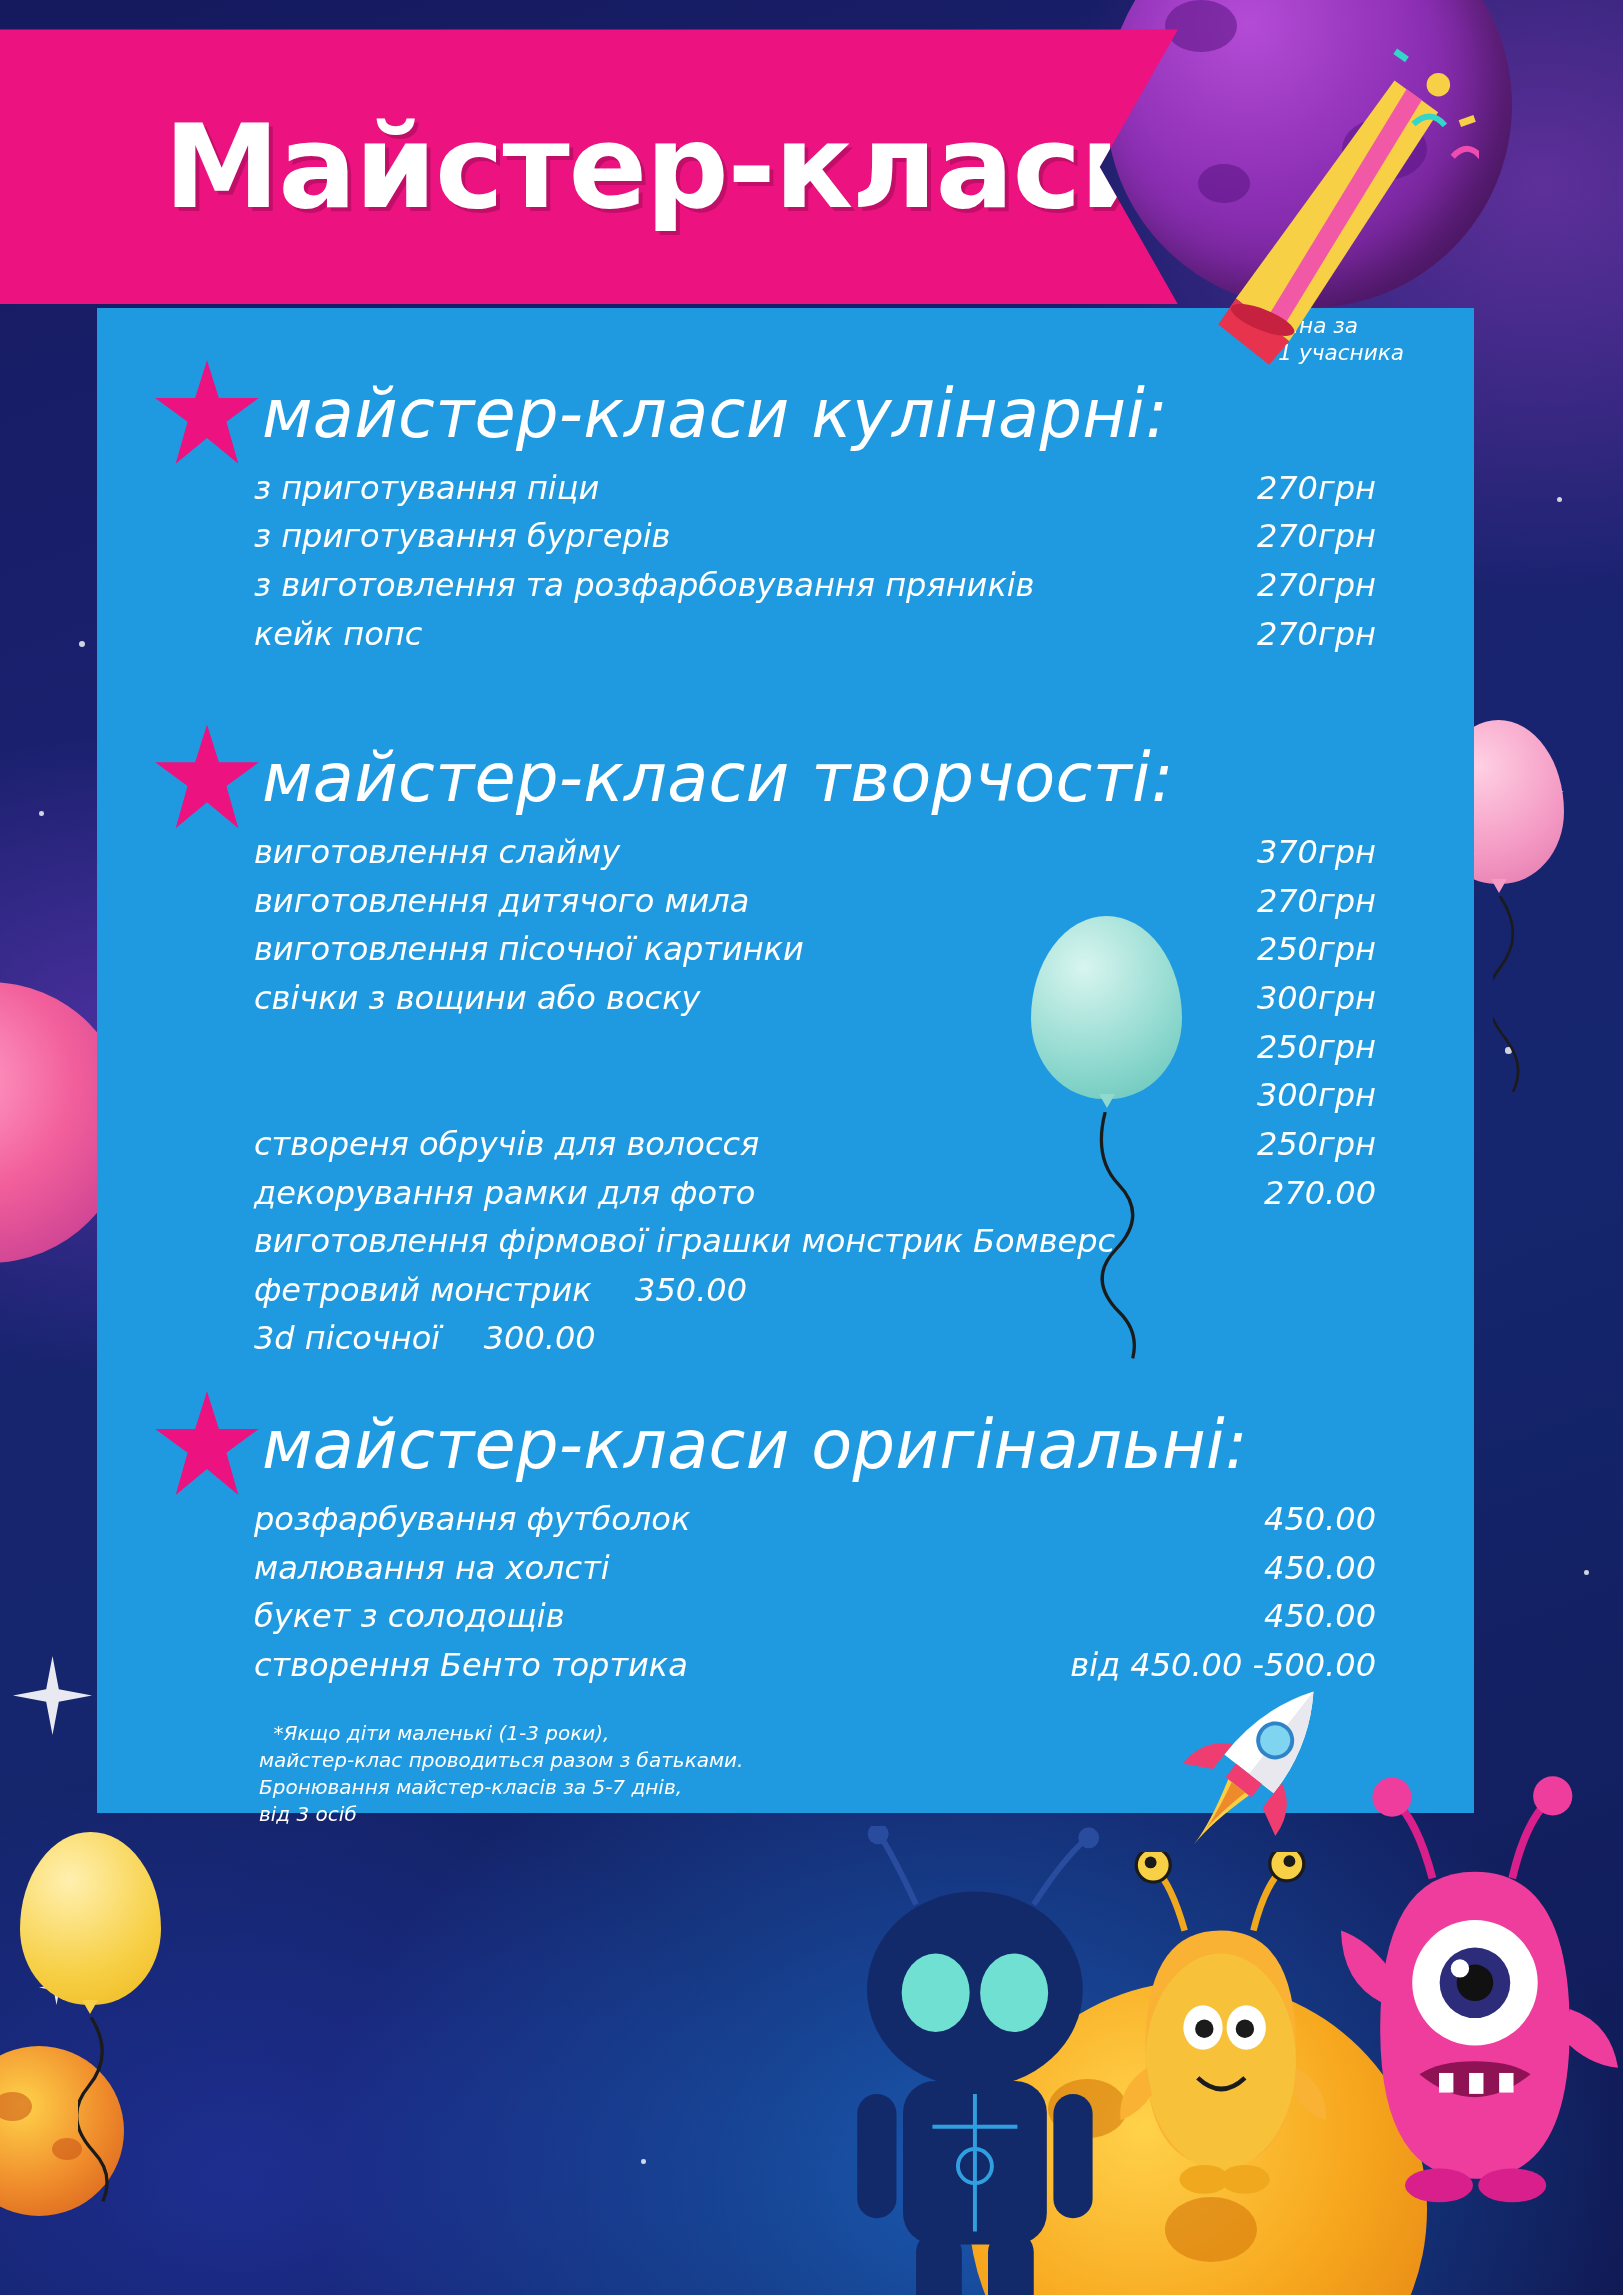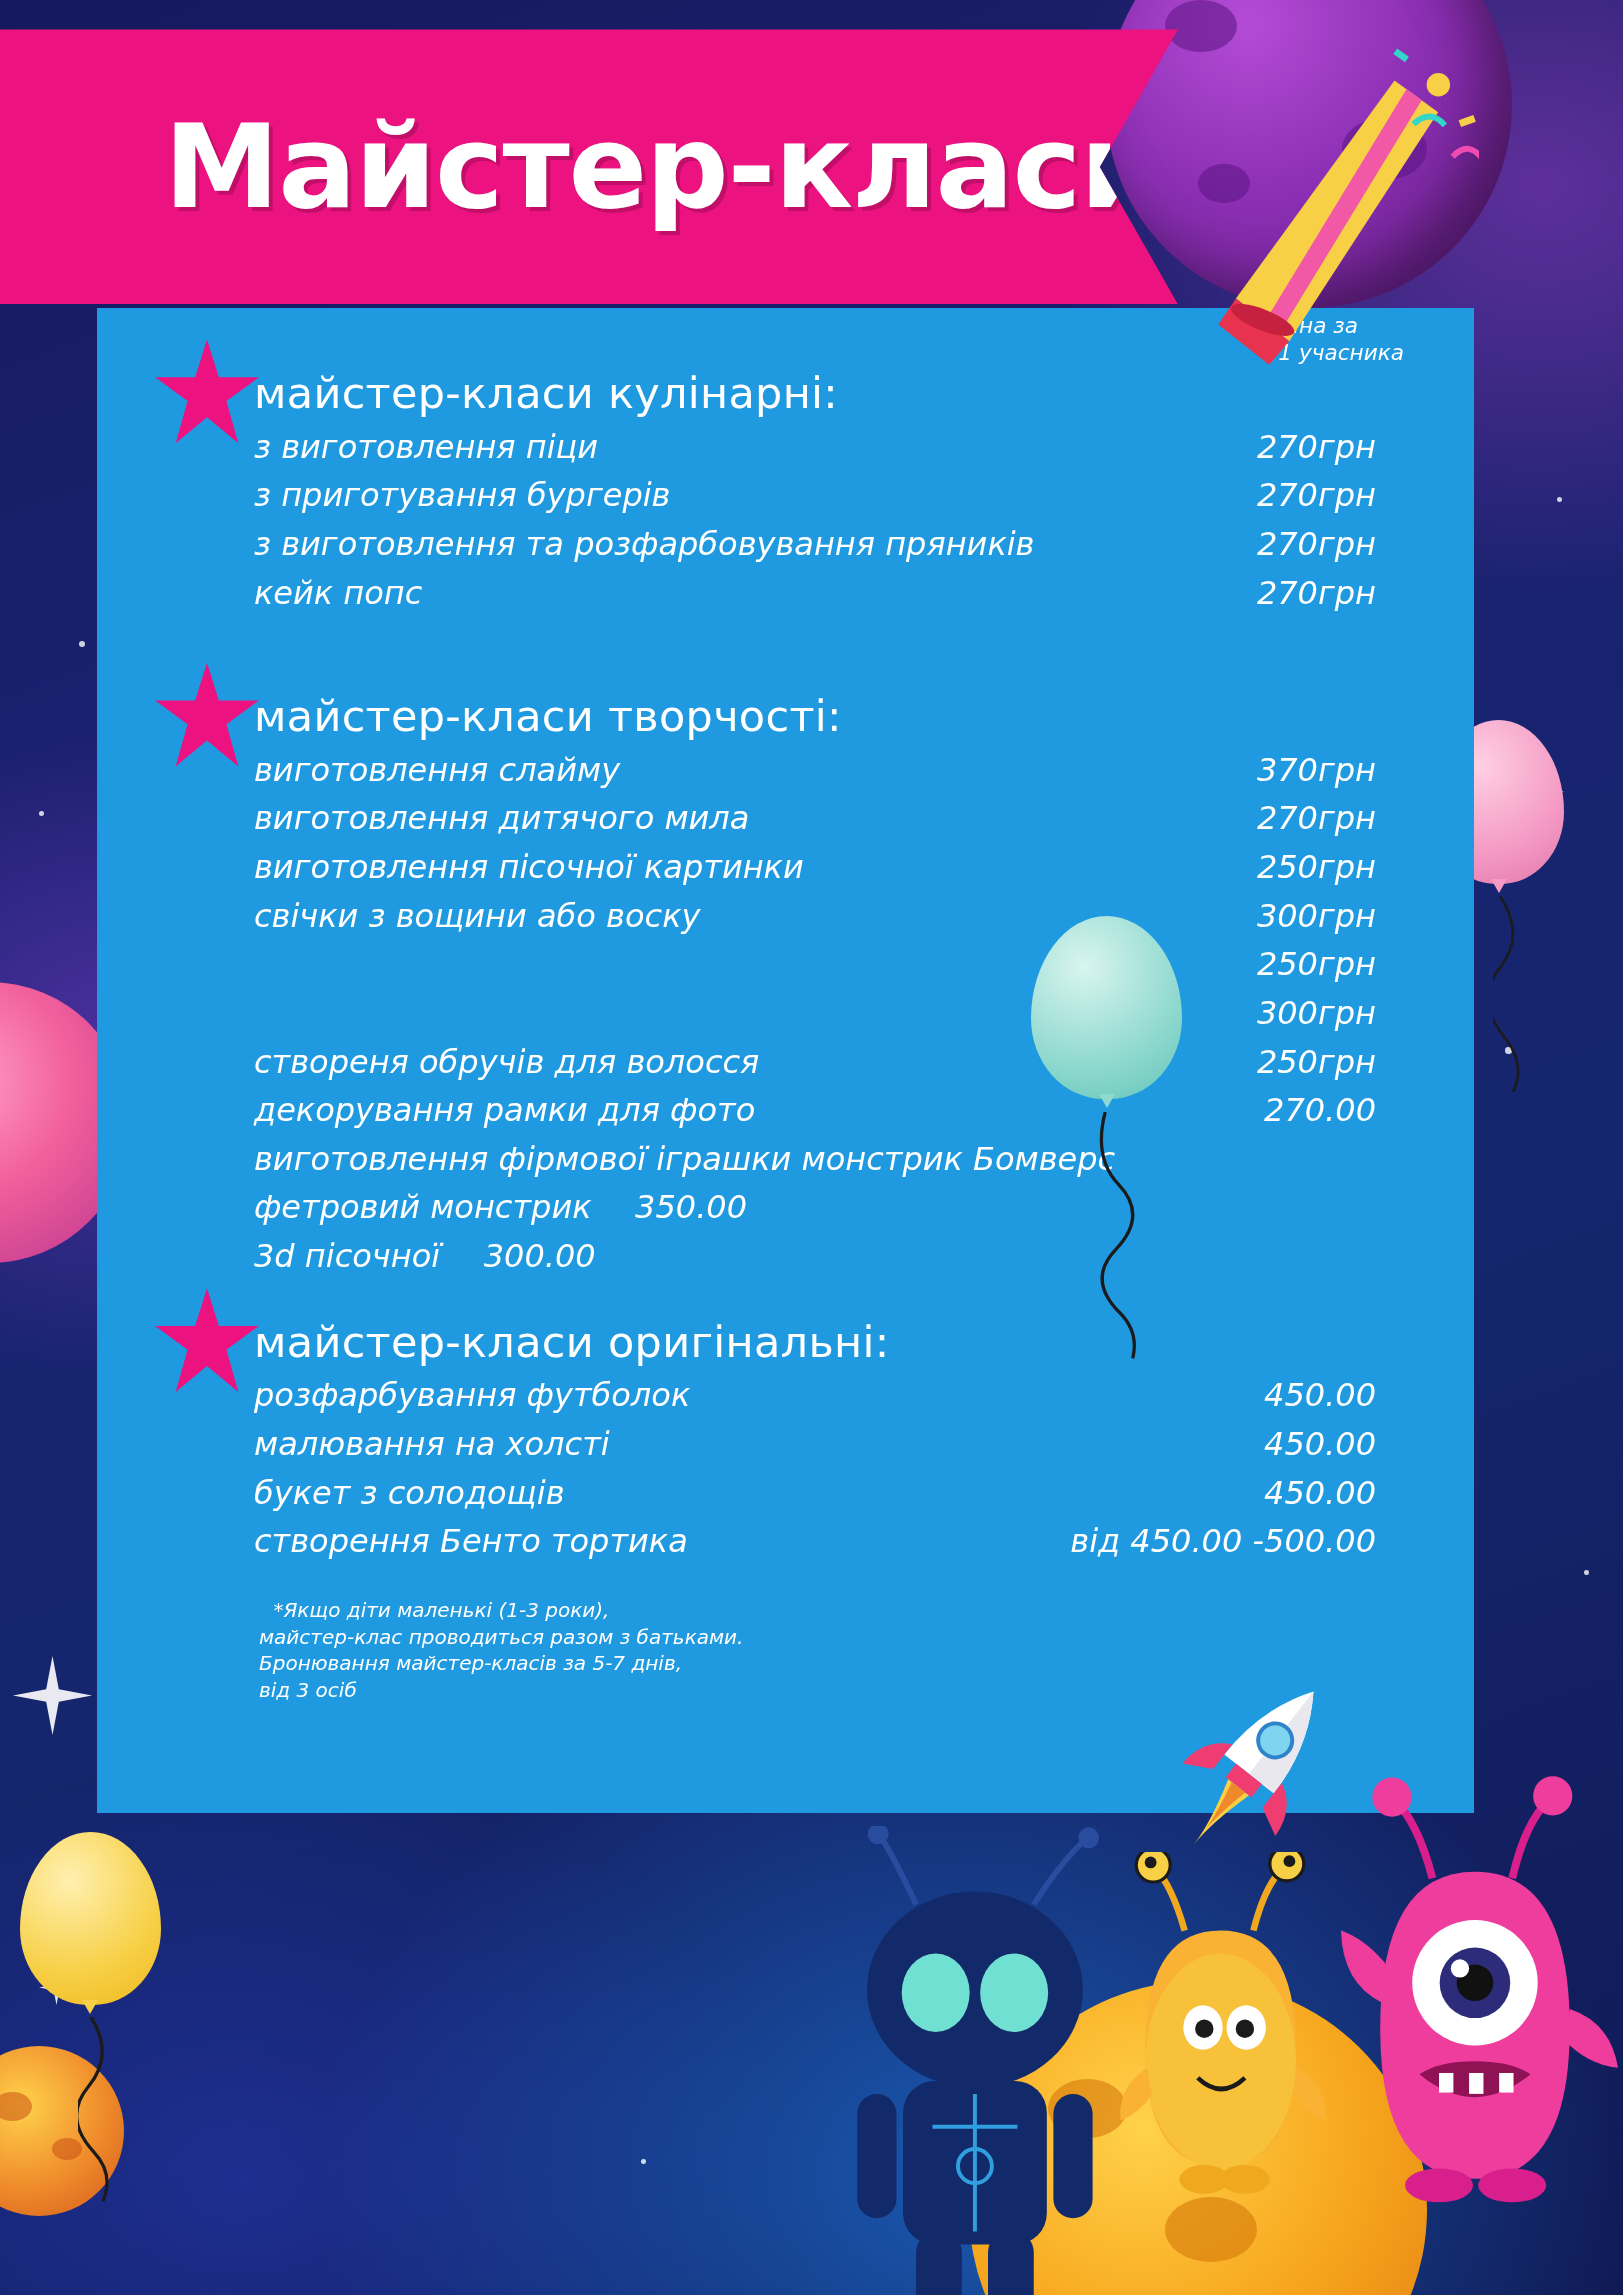--- a/index.html
+++ b/index.html
@@ -164,25 +164,26 @@
   .burst {
     position: absolute;
     left: -101px;
     width: 108px;
     height: 108px;
     background: #ec1280;
     clip-path: polygon(50% 0%, 61% 35%, 98% 35%, 68% 57%, 79% 96%, 50% 72%, 21% 96%, 32% 57%, 2% 35%, 39% 35%);
     filter: drop-shadow(3.9px 5.2px 0 rgba(0,0,0,0.18));
   }
   .section-title {
+    font-style: italic;
     font-weight: normal;
-    font-size: 43px;
+    font-size: 67px;
     line-height: 1.05;
     color: #ffffff;
-    margin: 0;
+    margin: 8px;
     letter-spacing: 0.3px;
   }
   .rows {
     margin-top: 6.5px;
   }
   .row {
     display: flex;
     align-items: baseline;
     font-style: italic;
     font-size: 32px;
@@ -381,21 +382,21 @@
 
   <div class="content-inner">
 
     <div class="section" style="padding-top:63px;">
       <div class="section-head">
         <div class="burst"></div>
         <h2 class="section-title">майстер-класи кулінарні:</h2>
       </div>
       <div class="rows">
         <div class="row">
-          <span class="label">з виготовлення піци</span>
+          <span class="label">з приготування піци</span>
           <span class="spacer"></span>
           <span class="price">270грн</span>
         </div>
         <div class="row">
           <span class="label">з приготування бургерів</span>
           <span class="spacer"></span>
           <span class="price">270грн</span>
         </div>
         <div class="row">
           <span class="label">з виготовлення та розфарбовування пряників</span>

